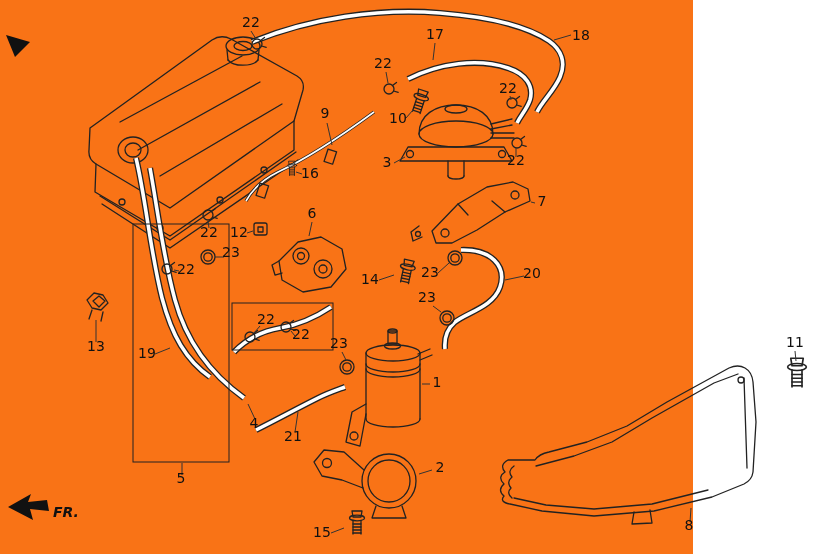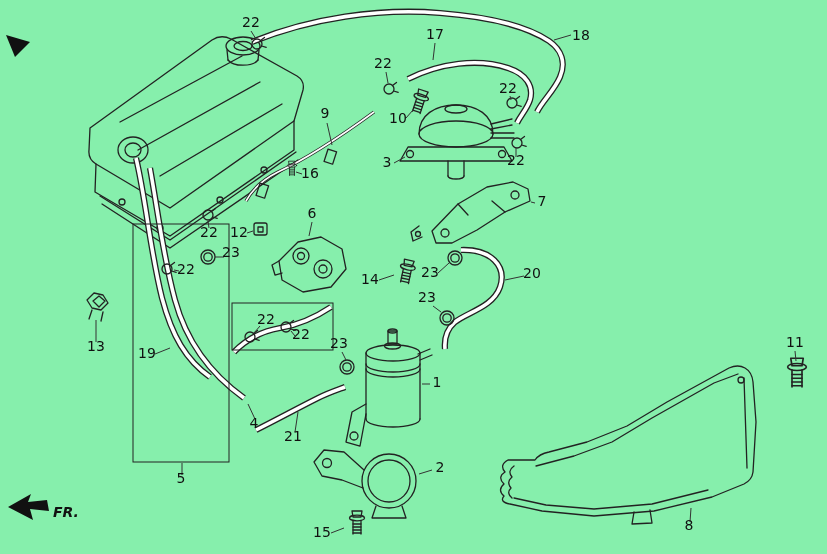--- a/index.html
+++ b/index.html
@@ -1,16 +1,16 @@
 <!DOCTYPE html>
 <html><head>
 <meta charset="utf-8">
 <style>
   html,body{margin:0;padding:0;background:#fff;width:827px;height:554px;overflow:hidden;}
-  .canvas{position:relative;width:827px;height:554px;background:#86efac;font-family:"DejaVu Sans",sans-serif;}
+  .canvas{position:relative;width:693px;height:554px;background:#f97316;font-family:"DejaVu Sans",sans-serif;}
   svg{display:block;}
   .ln{stroke:#222;stroke-width:1.3;fill:none;stroke-linejoin:round;stroke-linecap:round;}
   .thin{stroke:#222;stroke-width:1;fill:none;}
   .t-out{stroke:#222;stroke-width:6.2;fill:none;stroke-linecap:butt;}
   .t-in{stroke:#fff;stroke-width:3.6;fill:none;stroke-linecap:butt;}
   .p-out{stroke:#222;stroke-width:3.4;fill:none;stroke-linecap:butt;}
   .p-in{stroke:#fff;stroke-width:1.6;fill:none;stroke-linecap:butt;}
   .leader{stroke:#333;stroke-width:1;fill:none;}
   .callout{font-size:14px;fill:#111;font-weight:500;}
   .fr-text{font-size:14px;font-weight:700;font-style:italic;fill:#111;}

